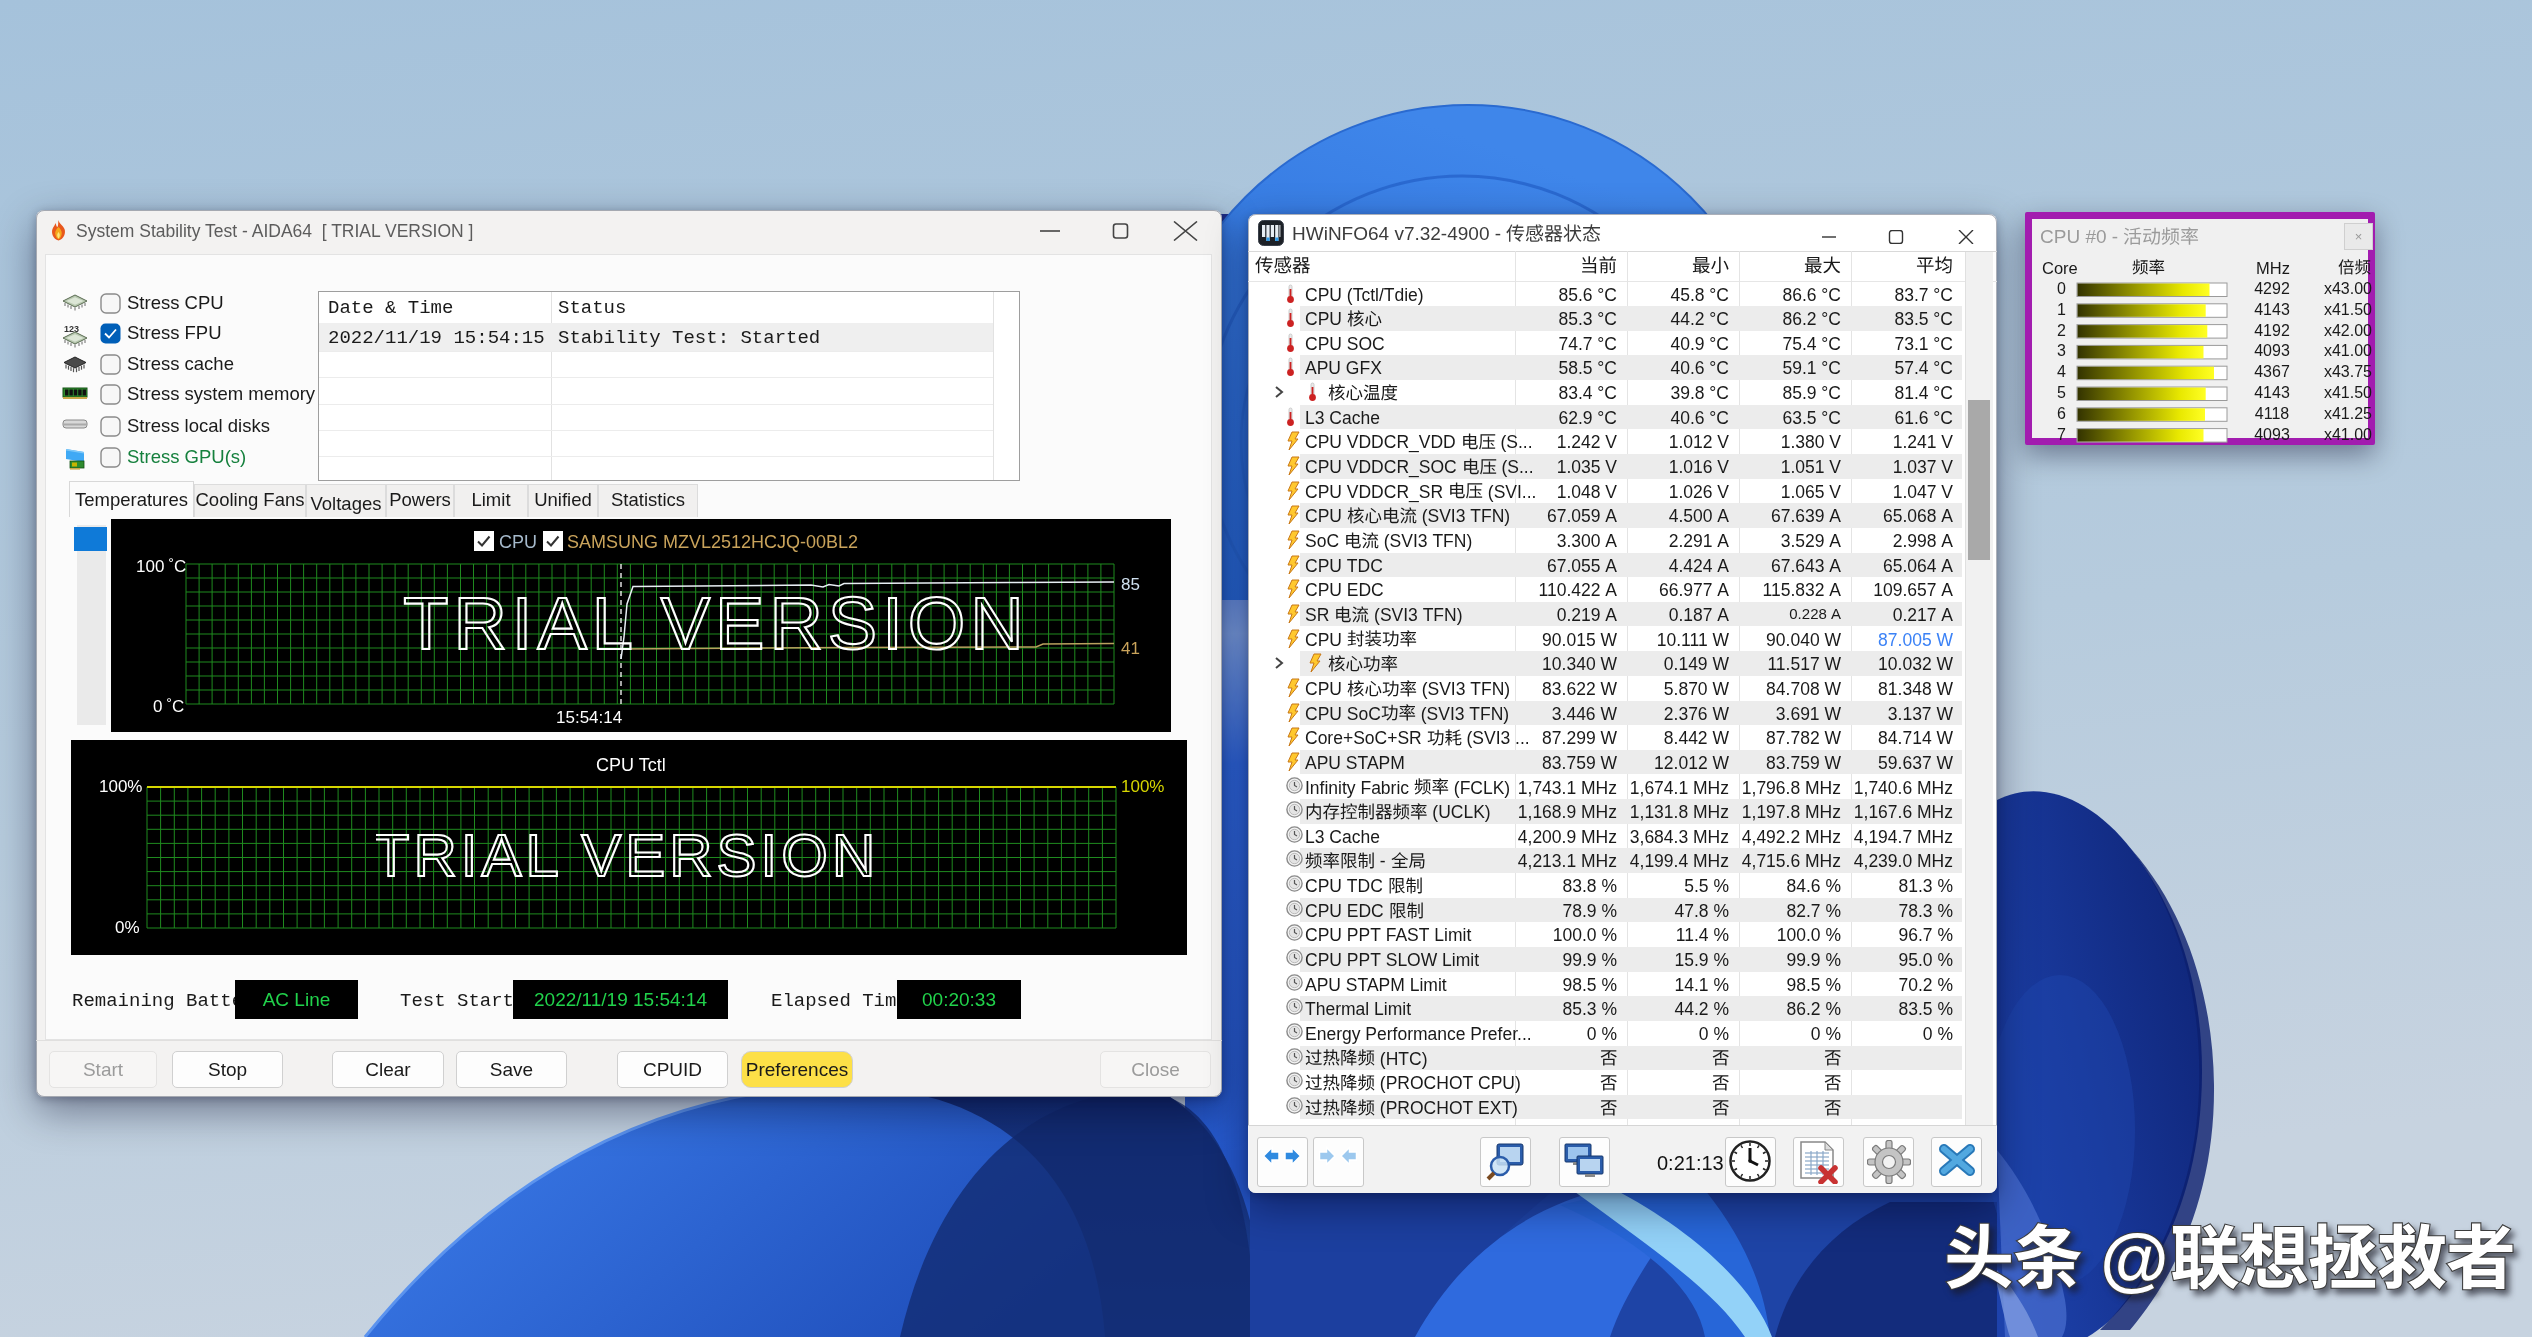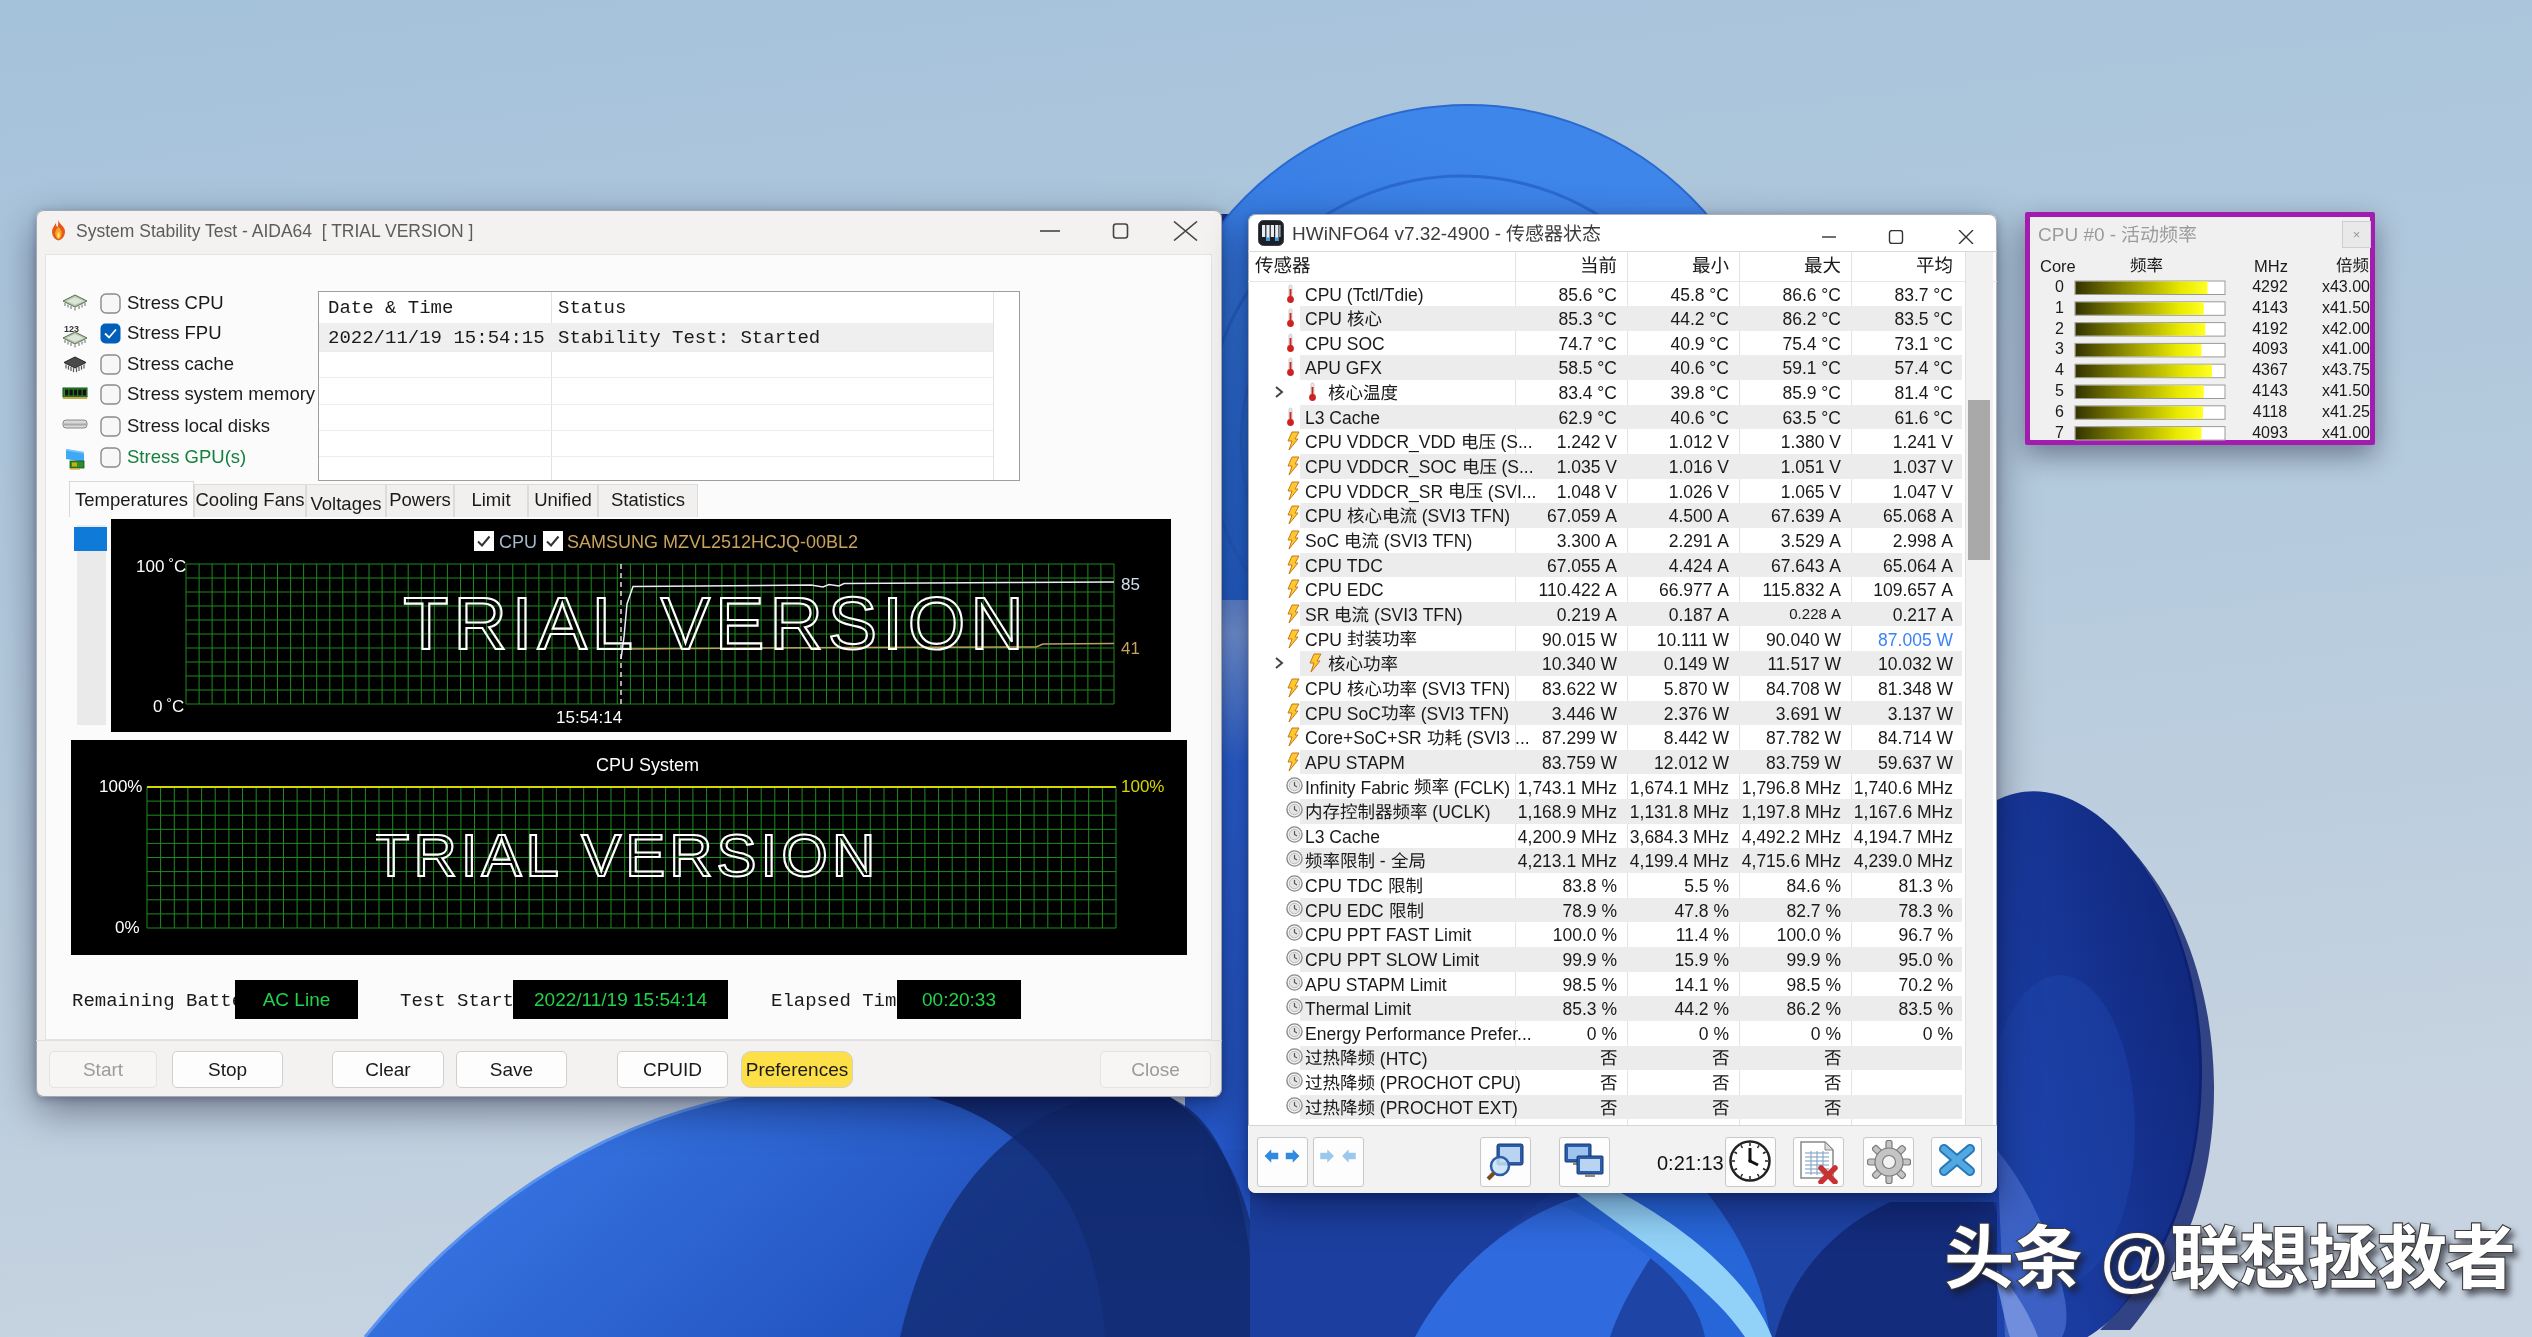--- a/index.html
+++ b/index.html
@@ -446,21 +446,21 @@
         <line x1="76" y1="103.4" x2="1045" y2="103.4"></line>
         <line x1="76" y1="117.5" x2="1045" y2="117.5"></line>
         <line x1="76" y1="131.6" x2="1045" y2="131.6"></line>
         <line x1="76" y1="145.7" x2="1045" y2="145.7"></line>
         <line x1="76" y1="159.8" x2="1045" y2="159.8"></line>
         <line x1="76" y1="173.9" x2="1045" y2="173.9"></line>
         <line x1="76" y1="188.0" x2="1045" y2="188.0"></line>
       </g>
 <line x1="76" y1="47" x2="1045" y2="47" stroke="#d6d600" stroke-width="2"></line>
 </svg>
-    <div class="abs" style="left:560px;top:545px;color:#fff;font-size:18px">CPU System</div>
+    <div class="abs" style="left:560px;top:545px;color:#fff;font-size:18px">CPU Tctl</div>
     <div class="abs" style="left:63px;top:567px;color:#fff;font-size:17px">100%</div>
     <div class="abs" style="left:79px;top:708px;color:#fff;font-size:17px">0%</div>
     <div class="abs" style="left:1085px;top:567px;color:#d6d600;font-size:17px">100%</div>
     <div class="abs" style="left:340px;top:612px"><svg width="500" height="70" viewBox="0 0 500 70">
         <text x="250.0" y="54.4" text-anchor="middle" font-family="Liberation Sans" font-size="60" letter-spacing="4" fill="none" stroke="#fff" stroke-width="2.1">TRIAL VERSION</text>
       </svg></div>
     <div class="abs t19" style="left:36px;top:780px">Remaining Battery:</div>
     <div class="abs" style="left:199px;top:770px;width:123px;height:39px;background:#000;color:#21d24b;font-size:19px;text-align:center;line-height:39px">AC Line</div>
     <div class="abs t19" style="left:364px;top:780px">Test Started:</div>
     <div class="abs" style="left:477px;top:770px;width:215px;height:39px;background:#000;color:#21d24b;font-size:19px;text-align:center;line-height:39px">2022/11/19 15:54:14</div>
@@ -1142,21 +1142,21 @@
         <g stroke="#2878b8" stroke-width="10" stroke-linecap="round">
           <line x1="9" y1="9" x2="35" y2="31"></line>
           <line x1="35" y1="9" x2="9" y2="31"></line>
         </g>
         <g stroke="#52a8e0" stroke-width="6" stroke-linecap="round">
           <line x1="9" y1="9" x2="35" y2="31"></line>
           <line x1="35" y1="9" x2="9" y2="31"></line>
         </g>
       </svg></div>
   </div>
-<div class="abs" style="left:2025px;top:212px;width:350px;height:233px;background:#f0f0f0;border:5px solid #a21caf;box-shadow:0 10px 28px rgba(0,0,30,0.4);border-radius:2px">
+<div class="abs" style="left:2025px;top:212px;width:350px;height:233px;background:#f0f0f0;border:7px solid #a21caf;box-shadow:0 10px 28px rgba(0,0,30,0.4);border-radius:2px">
     <div class="abs" style="left:8px;top:7px;font-size:19px;color:#9a9a9a;white-space:nowrap">CPU #0 - <svg style="width:76.0px;height:19px;vertical-align:-2.5px" viewBox="0 0 4000 1000">
         <g transform="translate(0,860) scale(1,-1)" fill="#9a9a9a">
           <use href="#g36" x="0"></use>
           <use href="#g37" x="1000"></use>
           <use href="#g24" x="2000"></use>
           <use href="#g22" x="3000"></use>
         </g>
       </svg></div>
     <div class="abs" style="left:312px;top:4px;width:29px;height:27px;background:#e9e9e9;border:1px solid #cfcfcf;color:#999;font-size:13px;text-align:center;line-height:25px">×</div>
     <div class="abs" style="left:10px;top:40px;font-size:16.5px;color:#1a1a1a">Core</div>

